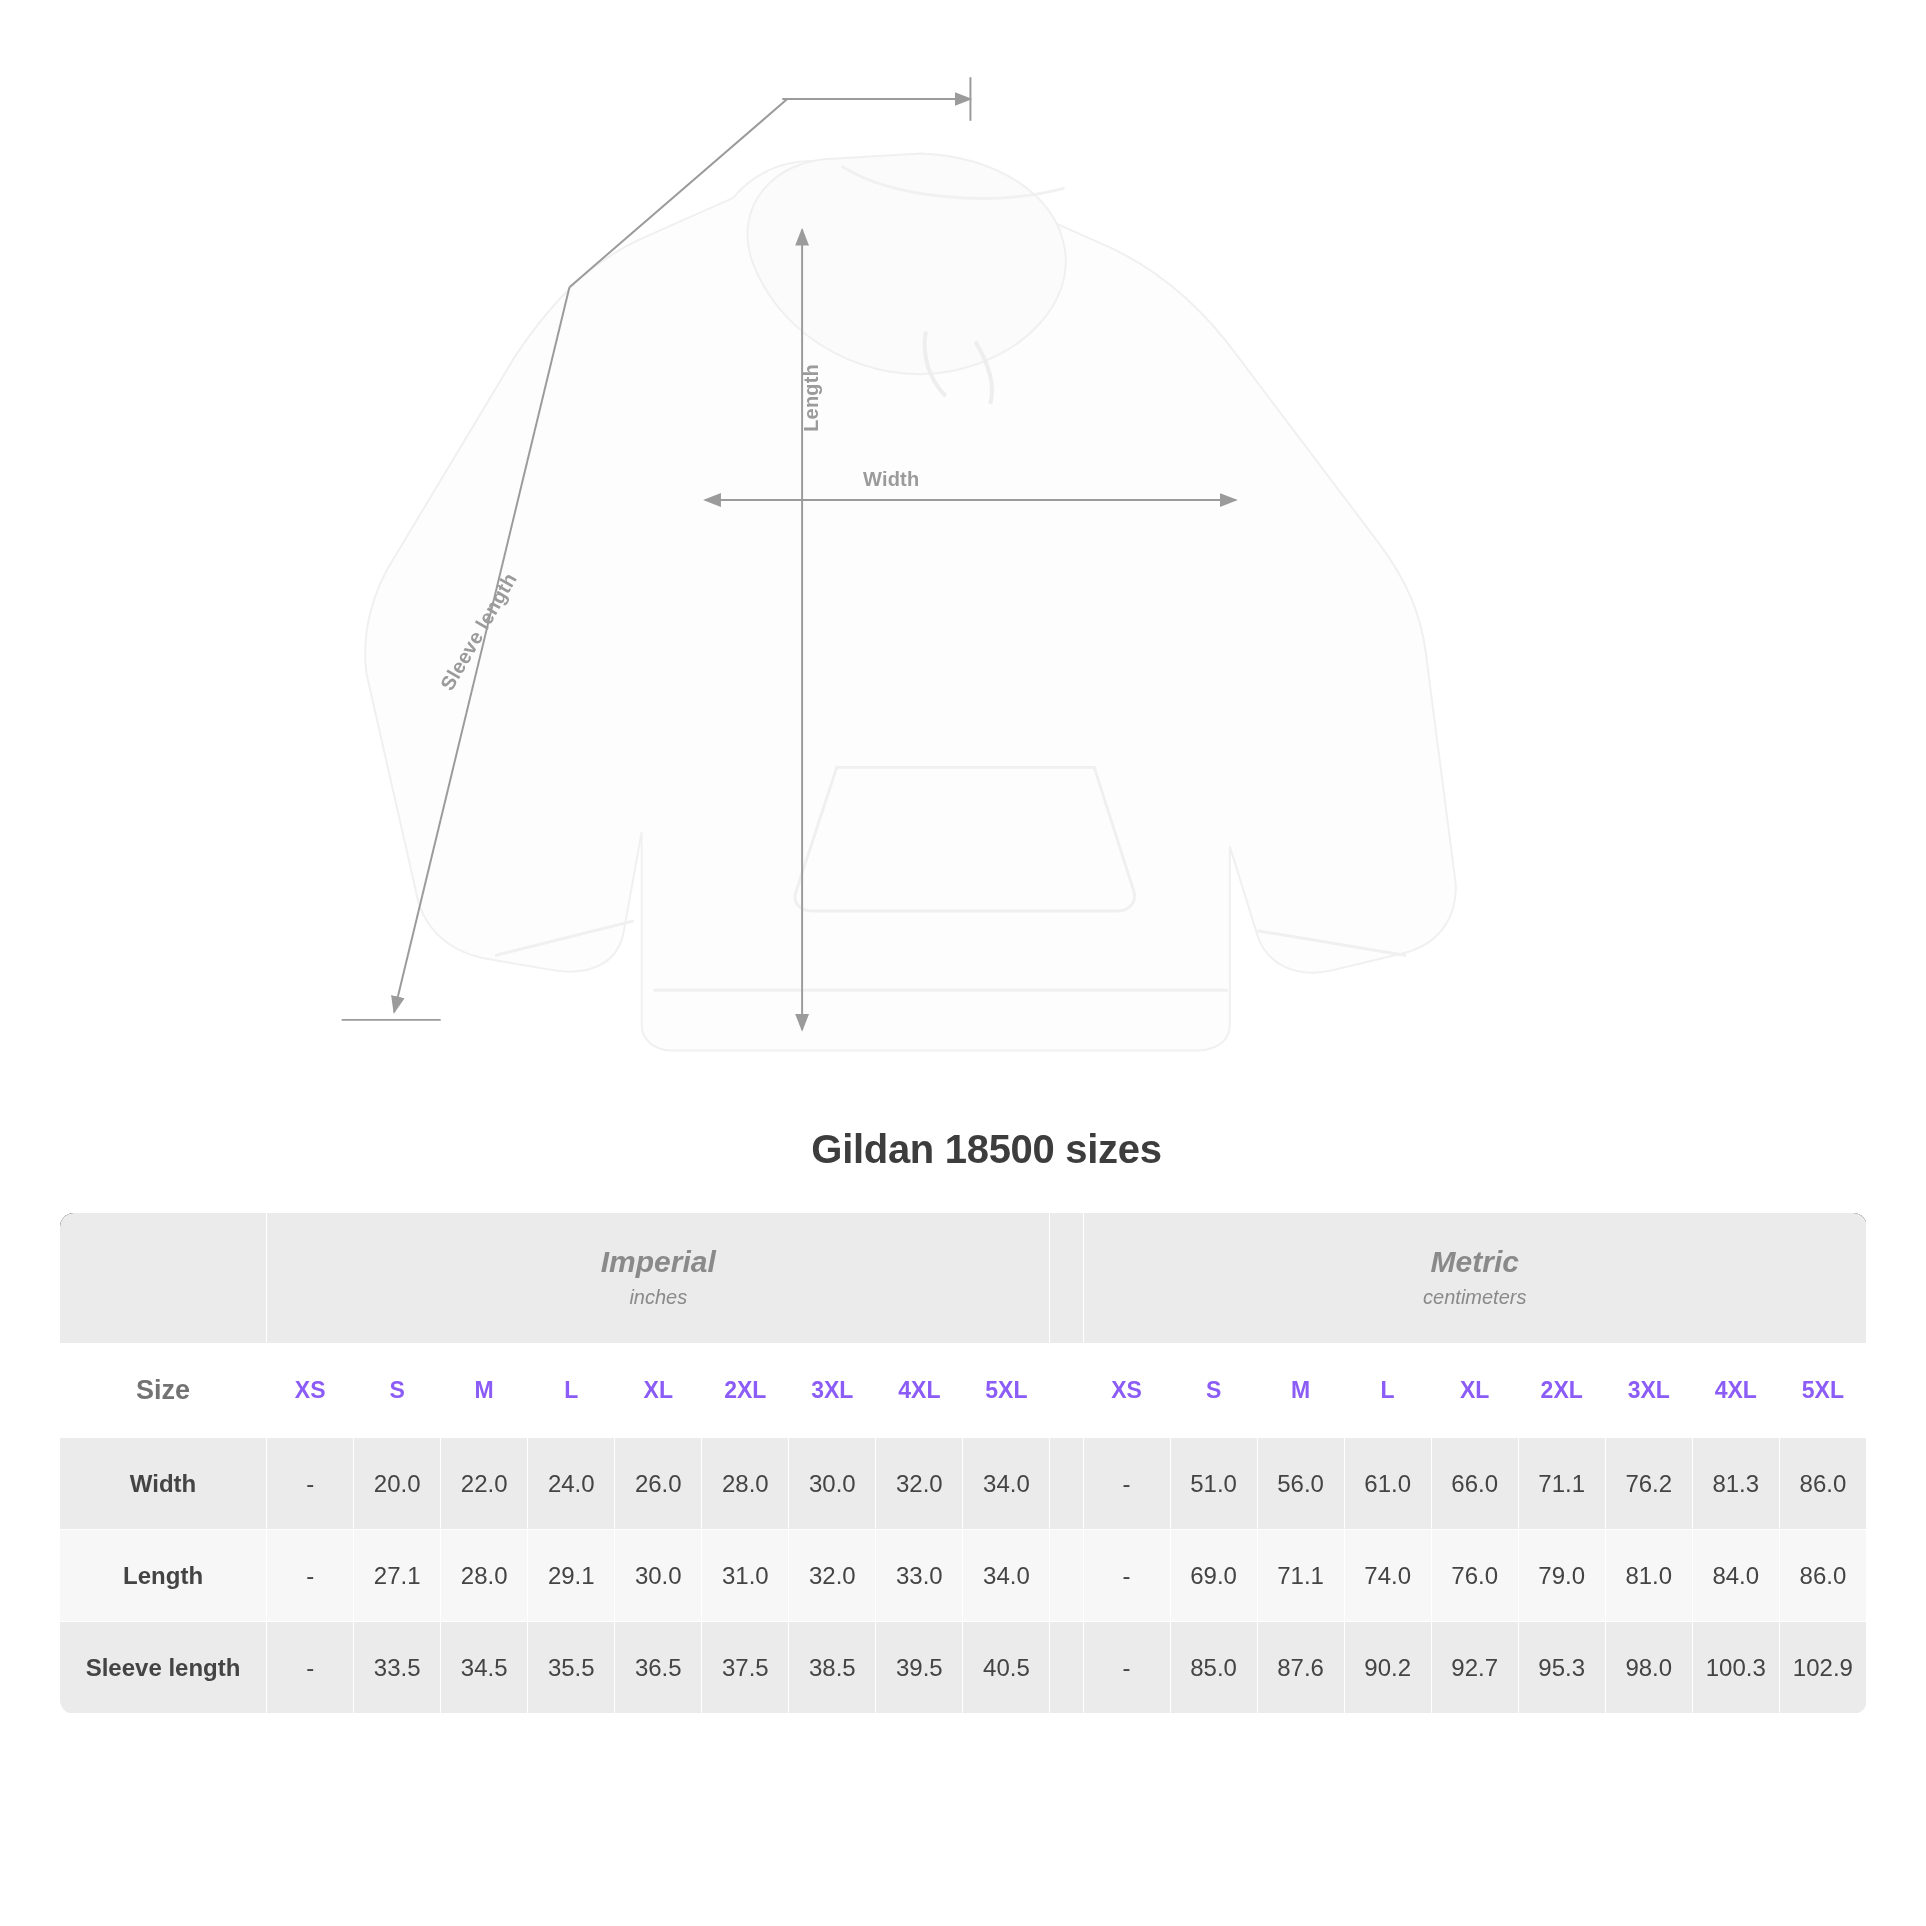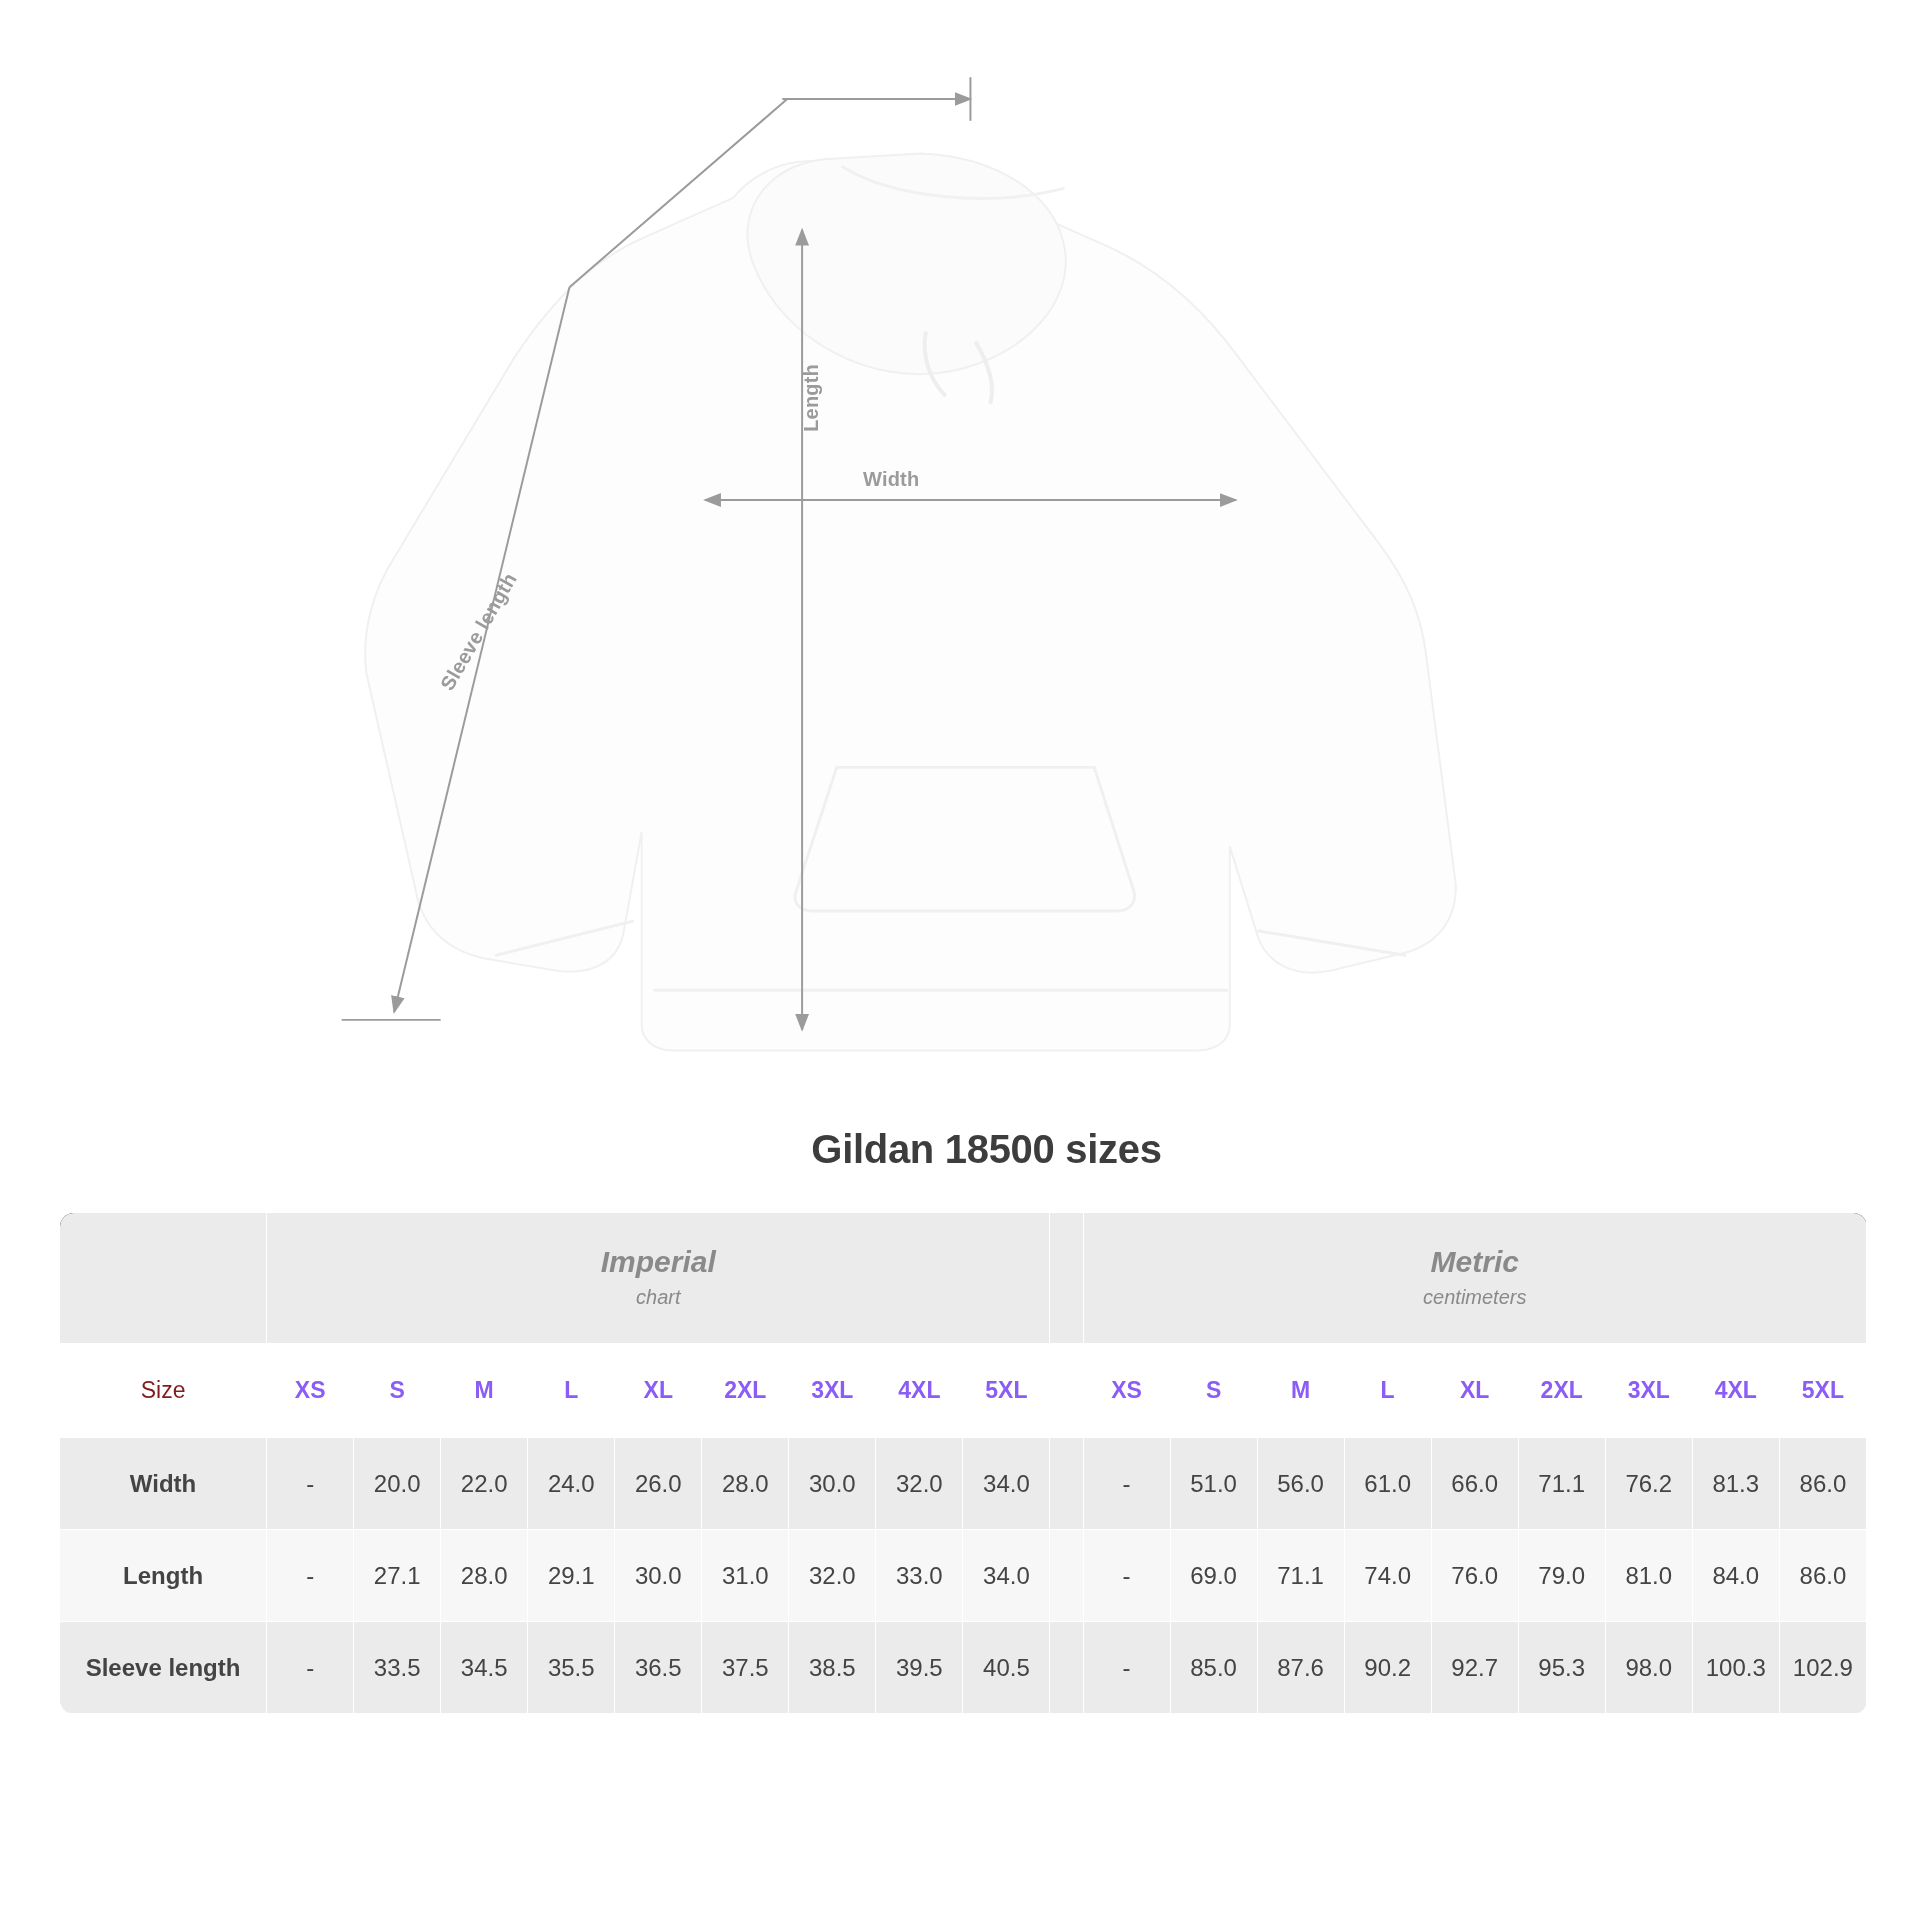--- a/index.html
+++ b/index.html
@@ -109,23 +109,23 @@
     width: 79px;
   }
   .hdr-row td {
     background: #ffffff;
     height: 91px;
     font-size: 23px;
     font-weight: bold;
     color: #8b5cf6;
   }
   .hdr-row td.rowlabel {
-    font-size: 23px;
-    font-weight: normal;
-    color: #7f1d1d;
+    font-size: 27px;
+    font-weight: bold;
+    color: #737373;
   }
   .data-row td {
     height: 89px;
     font-size: 24px;
     color: #444444;
   }
   .data-row.shade td {
     background: #ebebeb;
   }
   .data-row.plain td {
@@ -250,21 +250,21 @@
           <col class="size-col">
           <col class="size-col">
           <col class="size-col">
       </colgroup>
 
       <tbody>
           <tr class="unit-head">
         <td class="corner-cell tbl-top-left-round"></td>
         <td class="corner-cell" colspan="9">
           <div class="unit-name">Imperial</div>
-          <div class="unit-sub">chart</div>
+          <div class="unit-sub">inches</div>
         </td>
         <td class="corner-cell"></td>
         <td class="corner-cell tbl-top-right-round" colspan="9">
           <div class="unit-name">Metric</div>
           <div class="unit-sub">centimeters</div>
         </td>
       </tr>
 
       <tr class="hdr-row">
         <td class="rowlabel">Size</td>

